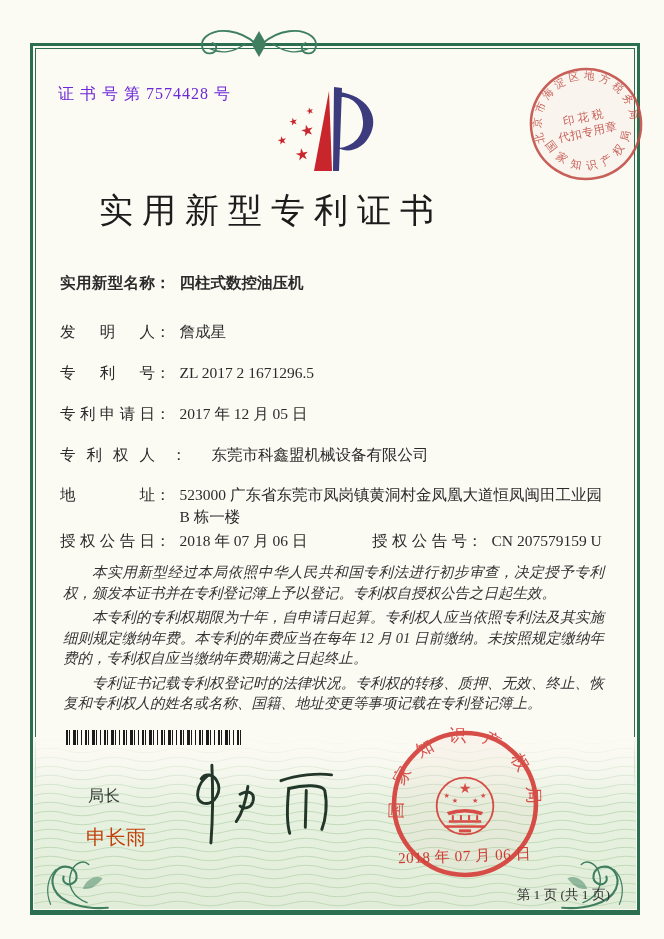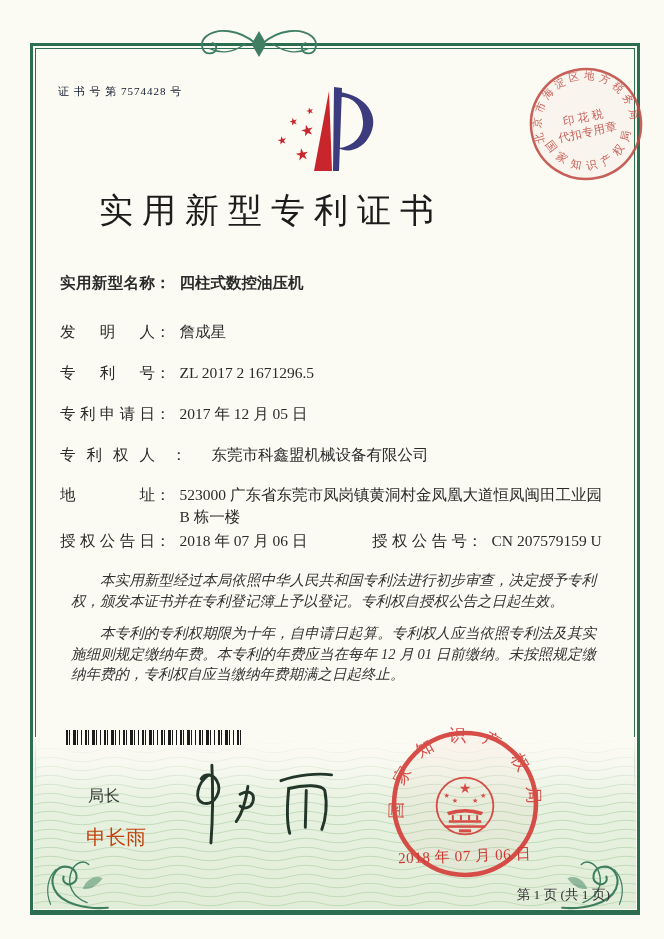--- a/index.html
+++ b/index.html
@@ -23,40 +23,40 @@
   .band{
     position:absolute;left:1px;right:1px;bottom:1px;height:172px;
     background:linear-gradient(180deg, rgba(232,242,226,0) 0%, #e9f2e2 30%, #e1edd8 100%);
   }
   .band svg{position:absolute;left:0;top:0;width:100%;height:100%;}
   .band .fade{
     position:absolute;left:0;top:0;right:0;height:70px;
     background:linear-gradient(180deg,#fbfaf3 0%, rgba(251,250,243,0) 100%);
   }
   
-  .certno{left:58px;top:84px;font-size:11px;letter-spacing:1px;color:#0f172a;}
+  .certno{left:58px;top:84px;font-size:16px;letter-spacing:1px;color:#6d28d9;}
   .title{
     left:30px;top:188px;width:482px;text-align:center;
     font-size:34px;letter-spacing:9px;color:#1c1c1c;white-space:nowrap;
   }
   .row{left:60px;width:552px;font-size:15.5px;line-height:22px;display:flex;}
   .lbl{
     display:inline-block;width:95px;flex:none;
     text-align:justify;text-align-last:justify;
   }
   .colon{flex:none;margin-right:9px;}
   .val{flex:1;}
   .row.addr .val{max-width:434px;}
   .grant-right{position:absolute;left:312px;top:0;display:flex;}
   .grant-right .lbl{width:95px;}
   .paras{
     left:59px;top:558px;width:549px;font-size:14.5px;line-height:20.5px;
     text-align:justify;font-style:italic;color:#333;
   }
-  .paras p{margin:12px;text-indent:2em;}
+  .paras p{margin:4px;text-indent:2em;}
   
   .barcode{
     left:66px;top:730px;width:177px;height:15px;
     background:repeating-linear-gradient(90deg,
       #1b1b1b 0 2px, rgba(0,0,0,0) 2px 3px,
       #1b1b1b 3px 4px, rgba(0,0,0,0) 4px 7px,
       #1b1b1b 7px 10px, rgba(0,0,0,0) 10px 11px,
       #1b1b1b 11px 12px, rgba(0,0,0,0) 12px 15px,
       #1b1b1b 15px 16px, rgba(0,0,0,0) 16px 19px);
   }
@@ -174,20 +174,21 @@
   <span class="grant-right">
     <span class="lbl">授权公告号</span>
       <span class="colon">：</span>
     <span>CN 207579159 U</span>
   </span>
 </div>
 
 <div class="abs paras">
   <p>本实用新型经过本局依照中华人民共和国专利法进行初步审查，决定授予专利权，颁发本证书并在专利登记簿上予以登记。专利权自授权公告之日起生效。</p>
   <p>本专利的专利权期限为十年，自申请日起算。专利权人应当依照专利法及其实施细则规定缴纳年费。本专利的年费应当在每年 12 月 01 日前缴纳。未按照规定缴纳年费的，专利权自应当缴纳年费期满之日起终止。</p>
+  <p>专利证书记载专利权登记时的法律状况。专利权的转移、质押、无效、终止、恢复和专利权人的姓名或名称、国籍、地址变更等事项记载在专利登记簿上。</p>
 </div>
 
 <div class="abs barcode"></div>
 
 <div class="abs signer-title">局长</div>
 <div class="abs signer-name">申长雨</div>
 
 <svg class="abs" style="left:172px;top:756px;" width="180" height="100" viewBox="0 0 185 100">
   <g fill="none" stroke="#223629" stroke-width="3" stroke-linecap="round">
     <path d="M38,18 C 26,26 22,44 32,47 C 44,50 52,34 46,24 C 42,17 34,16 30,22"></path>

